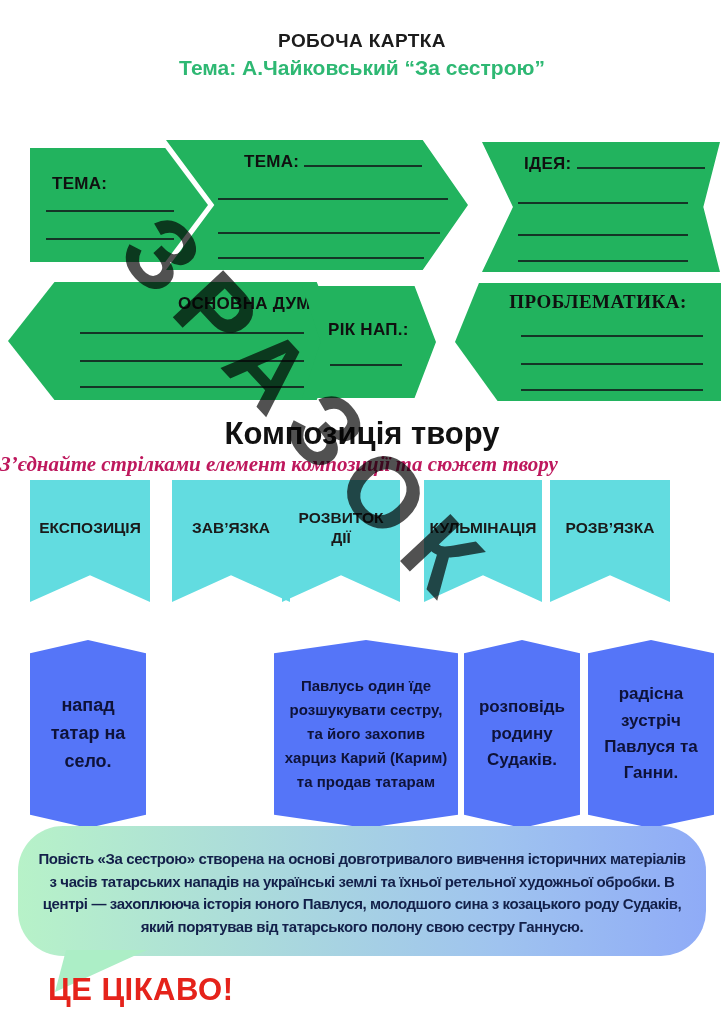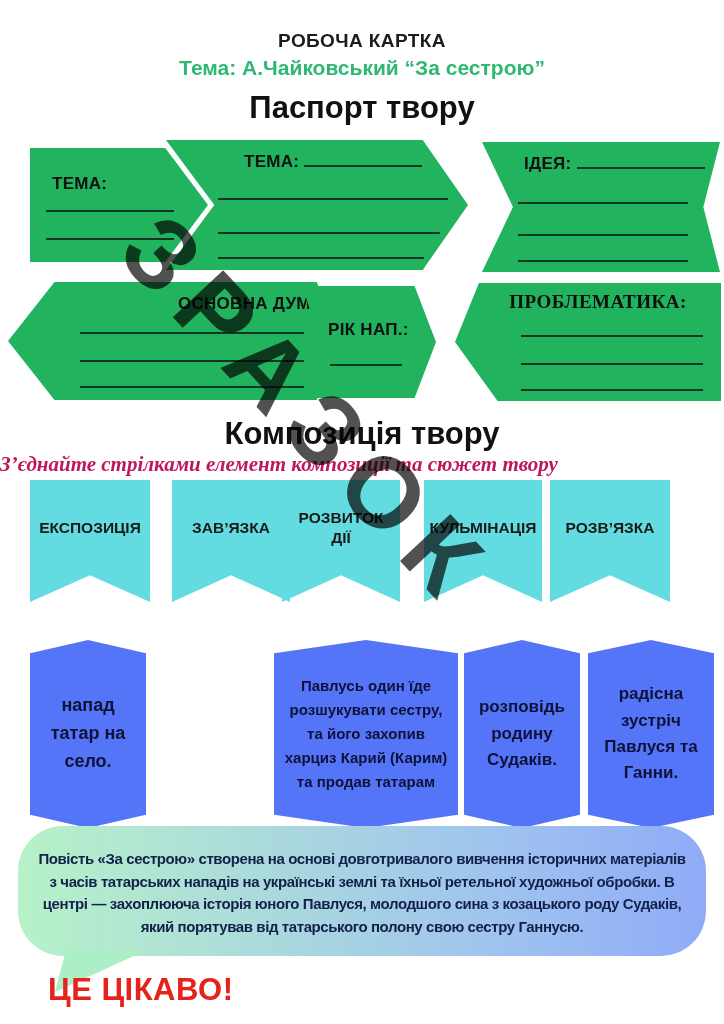--- a/index.html
+++ b/index.html
@@ -74,21 +74,20 @@
   .footer-label{position:absolute;left:48px;top:972px;
     font-size:31px;font-weight:bold;color:#e5231b;letter-spacing:.5px;}
 </style>
 </head>
 <body>
 
 <div id="canvas">
 
   <div class="doc-title">РОБОЧА КАРТКА</div>
   <div class="doc-subtitle">Тема: А.Чайковський “За сестрою”</div>
-  <div class="section-h1">Паспорт твору</div>
 
   <div class="shape sh-zhanr">
     <div class="label" style="top:26px;left:22px;">ТЕМА:</div>
     <div class="wline" style="top:62px;left:16px;width:128px;"></div>
     <div class="wline" style="top:90px;left:16px;width:128px;"></div>
   </div>
 
   <div class="shape sh-tema">
     <div class="label" style="top:12px;left:78px;">
       <span>ТЕМА:</span>

